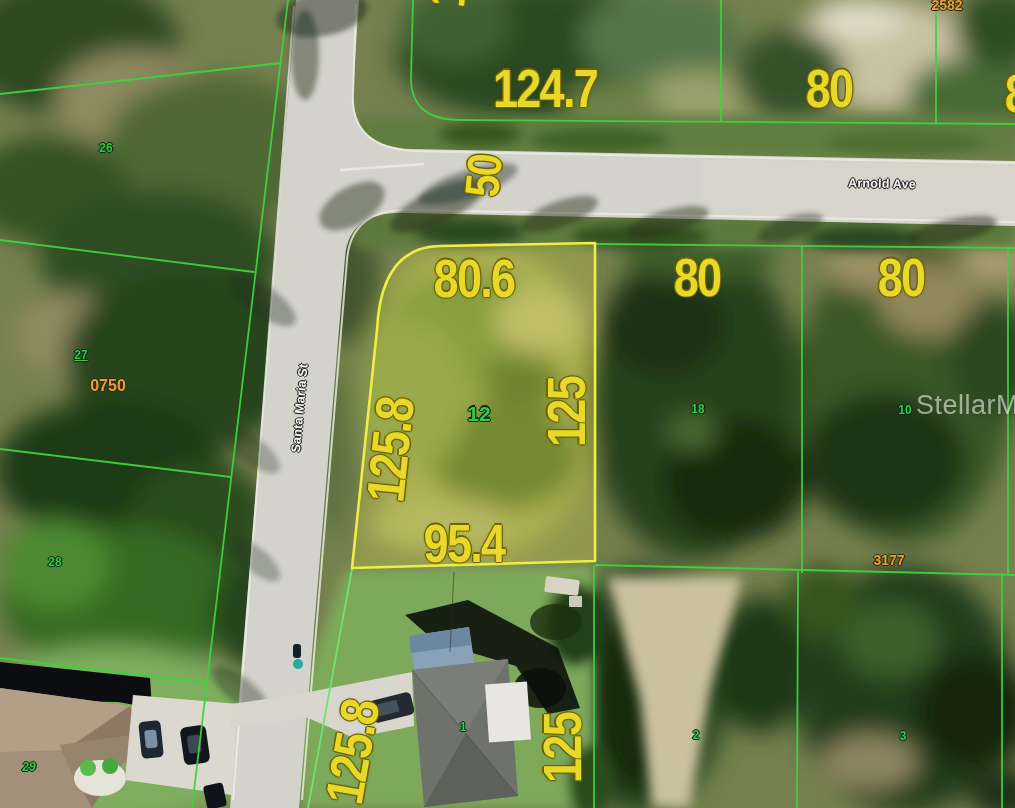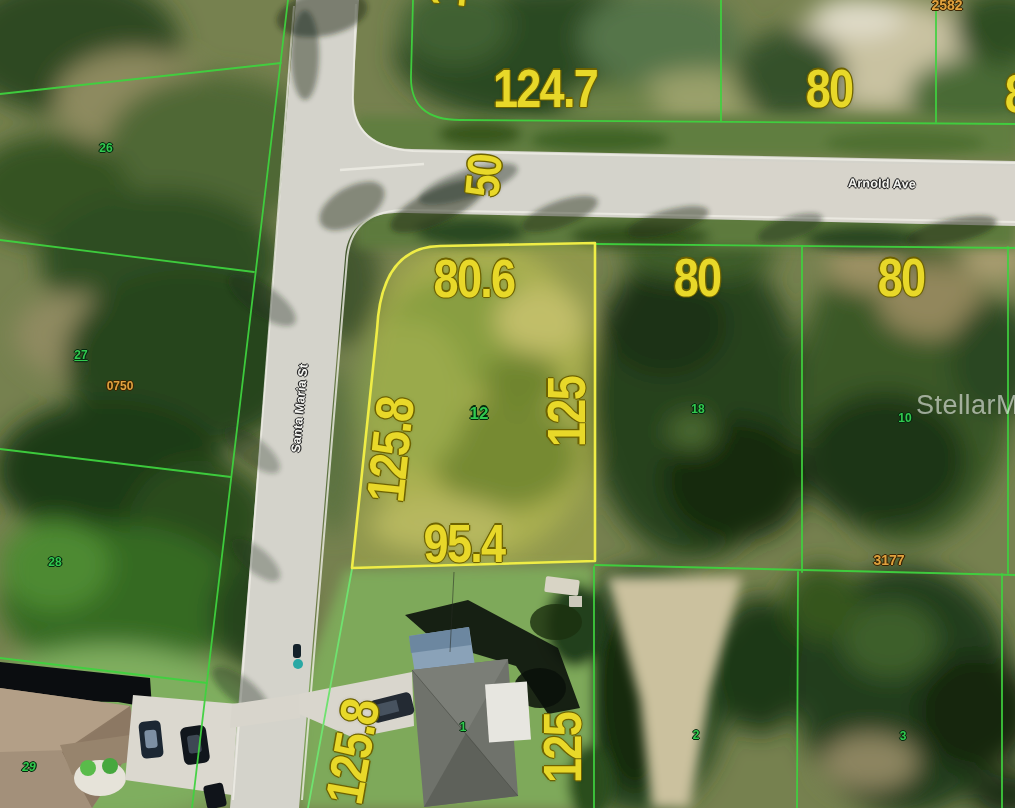--- a/index.html
+++ b/index.html
@@ -234,28 +234,28 @@
   <div class="lbl ydim" style="left:697px;top:277px;transform:translate(-50%,-50%) scaleX(.85);">80</div>
   <div class="lbl ydim" style="left:901px;top:277px;transform:translate(-50%,-50%) scaleX(.85);">80</div>
 
   <div class="lbl ydim" style="left:352px;top:752px;transform:translate(-50%,-50%) rotate(-80deg) scaleX(.85);">125.8</div>
   <div class="lbl ydim" style="left:562px;top:748px;transform:translate(-50%,-50%) rotate(-90deg) scaleX(.85);">125</div>
 
   <div class="lbl gnum" style="left:106px;top:148px;">26</div>
   <div class="lbl gnum" style="left:81px;top:355px;text-decoration:underline;">27</div>
   <div class="lbl gnum" style="left:55px;top:562px;">28</div>
   <div class="lbl gnum" style="left:29px;top:767px;font-style:italic;">29</div>
-  <div class="lbl gnum" style="left:479px;top:413px;font-size:17px;">12</div>
+  <div class="lbl gnum" style="left:479px;top:413px;font-size:21px;">12</div>
   <div class="lbl gnum" style="left:698px;top:409px;">18</div>
-  <div class="lbl gnum" style="left:905px;top:410px;margin-top:8px;">10</div>
+  <div class="lbl gnum" style="left:905px;top:410px;">10</div>
   <div class="lbl gnum" style="left:463px;top:727px;">1</div>
   <div class="lbl gnum" style="left:696px;top:735px;">2</div>
   <div class="lbl gnum" style="left:903px;top:736px;">3</div>
 
-  <div class="lbl onum" style="left:120px;top:386px;font-size:12px;">0750</div>
+  <div class="lbl onum" style="left:108px;top:386px;font-size:16px;">0750</div>
   <div class="lbl onum" style="left:947px;top:5px;font-size:14px;">2582</div>
   <div class="lbl onum" style="left:889px;top:560px;">3177</div>
 
   <div class="lbl street" style="left:882px;top:184px;transform:translate(-50%,-50%) rotate(1.2deg);">Arnold Ave</div>
   <div class="lbl street" style="left:300px;top:408px;transform:translate(-50%,-50%) rotate(-85deg);">Santa Maria St</div>
 
   <div class="watermark">StellarMLS</div>
 
 </div>
 

